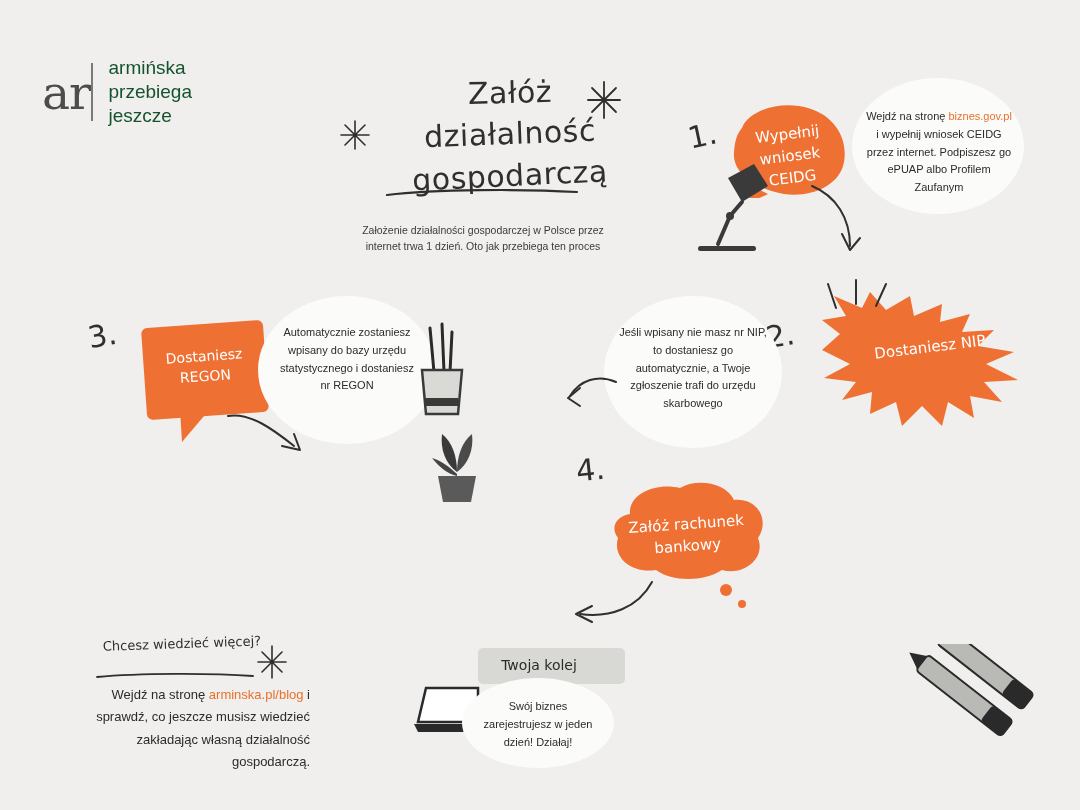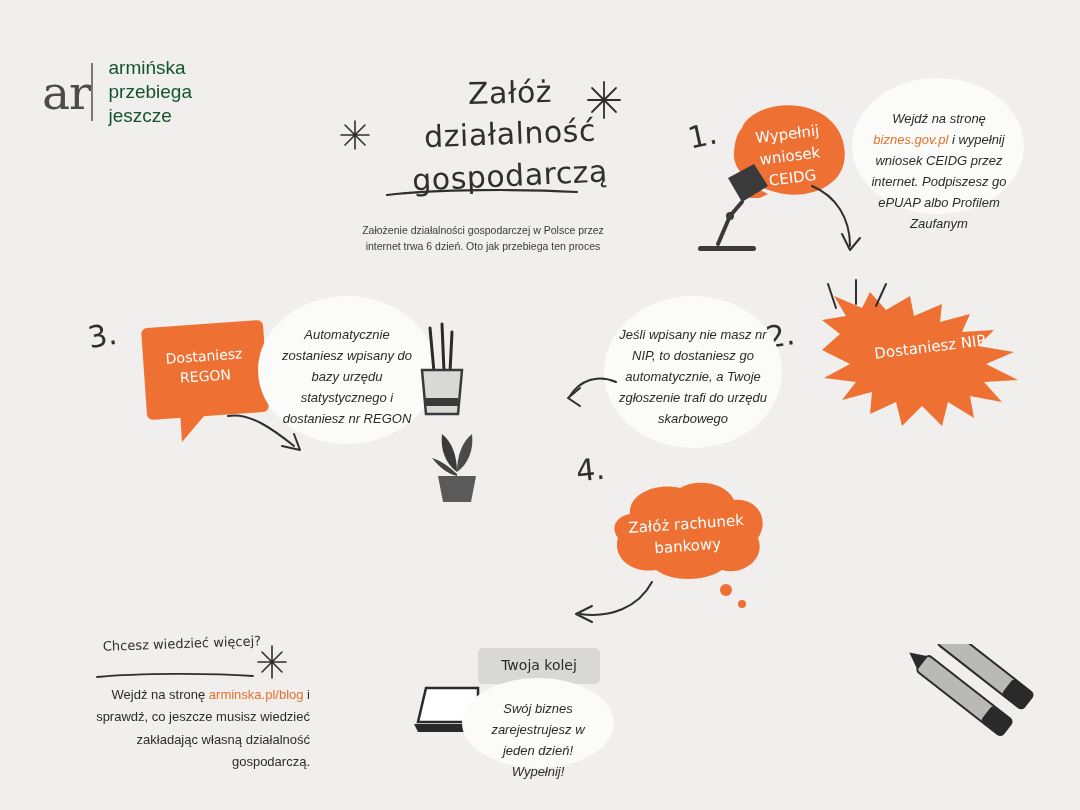--- a/index.html
+++ b/index.html
@@ -75,24 +75,23 @@
     width: 250px;
     text-align: center;
     font-size: 10.5px;
     color: #3b3b3b;
     line-height: 1.55;
   }
 
   
   .cloud-text {
     color: #2b2b2b;
-    font-size: 13px;
+    font-size: 11px;
     line-height: 1.62;
     text-align: center;
-    font-style: italic;
   }
   .cloud {
     background: #fbfbfa;
     border-radius: 50%;
   }
   .link { color: #e8712b; }
 
   
   .step-num {
     font-family: "DejaVu Sans", sans-serif;
@@ -225,20 +224,21 @@
     font-size: 13px;
     line-height: 1.72;
     color: #2b2b2b;
   }
 
   #turn-box {
     left: 478px; top: 648px;
     width: 122px; height: 36px;
     background: #d8d8d4;
     border-radius: 5px;
+    padding-left: 25px;
   }
   #turn-box .turn-label {
     position: absolute;
     left: 0; top: 9px;
     width: 122px;
     text-align: center;
     font-family: "DejaVu Sans", sans-serif;
     font-size: 14px;
     color: #2a2a2a;
   }
@@ -270,21 +270,21 @@
   </div>
 
   <div class="abs" id="title-block">
     <div class="title-line l1">Załóż</div>
     <div class="title-line l2">działalność</div>
     <div class="title-line l3">gospodarczą</div>
   </div>
   <svg class="abs" id="title-underline" viewBox="0 0 196 10">
     <path d="M2 7 C50 1, 140 1, 192 4" stroke="#2f2f2f" stroke-width="2.2" fill="none" stroke-linecap="round"></path>
   </svg>
-  <div class="abs" id="subtitle">Założenie działalności gospodarczej w Polsce przez internet trwa 6 dzień. Oto jak przebiega ten proces</div>
+  <div class="abs" id="subtitle">Założenie działalności gospodarczej w Polsce przez internet trwa 1 dzień. Oto jak przebiega ten proces</div>
 
   <svg class="abs" style="left:582px;top:78px;width:44px;height:44px;">
     <path d="M22 4 L22 40 M6 22 L38 22 M10 10 L34 34 M34 10 L10 34" stroke="#2f2f2f" stroke-width="1.8" stroke-linecap="round" fill="none"></path>
   </svg>
   <svg class="abs" style="left:338px;top:118px;width:34px;height:34px;">
     <path d="M17 3 L17 31 M3 17 L31 17 M7 7 L27 27 M27 7 L7 27" stroke="#2f2f2f" stroke-width="1.6" stroke-linecap="round" fill="none"></path>
   </svg>
 
   <div class="abs step-num" id="step1-num">1.</div>
 
@@ -404,21 +404,21 @@
   <svg class="abs" style="left:508px;top:682px;width:26px;height:22px;">
     <path d="M2 0 L4 18 L20 2 Z" fill="#d8d8d4"></path>
   </svg>
 
   <svg class="abs" id="laptop" viewBox="0 0 76 54">
     <path d="M14 4 L66 4 L66 38 L6 38 Z" fill="#ffffff" stroke="#2a2a2a" stroke-width="2.5"></path>
     <path d="M2 40 L72 40 L68 48 L6 48 Z" fill="#2a2a2a"></path>
   </svg>
 
   <div class="abs cloud" id="closing-cloud">
-    <div class="cloud-text">Swój biznes zarejestrujesz w jeden dzień! Wypełnij!</div>
+    <div class="cloud-text">Swój biznes zarejestrujesz w jeden dzień! Działaj!</div>
   </div>
 
   <svg class="abs" id="markers" viewBox="0 0 200 130">
     <g transform="rotate(38 100 65)">
       <rect x="46" y="4" width="108" height="20" rx="4" fill="#b9b9b6" stroke="#2a2a2a" stroke-width="2"></rect>
       <rect x="128" y="4" width="26" height="20" rx="4" fill="#2a2a2a"></rect>
       <path d="M46 6 L30 14 L46 22 Z" fill="#2a2a2a"></path>
     </g>
     <g transform="rotate(38 100 65) translate(6 34)">
       <rect x="40" y="4" width="108" height="20" rx="4" fill="#b9b9b6" stroke="#2a2a2a" stroke-width="2"></rect>

